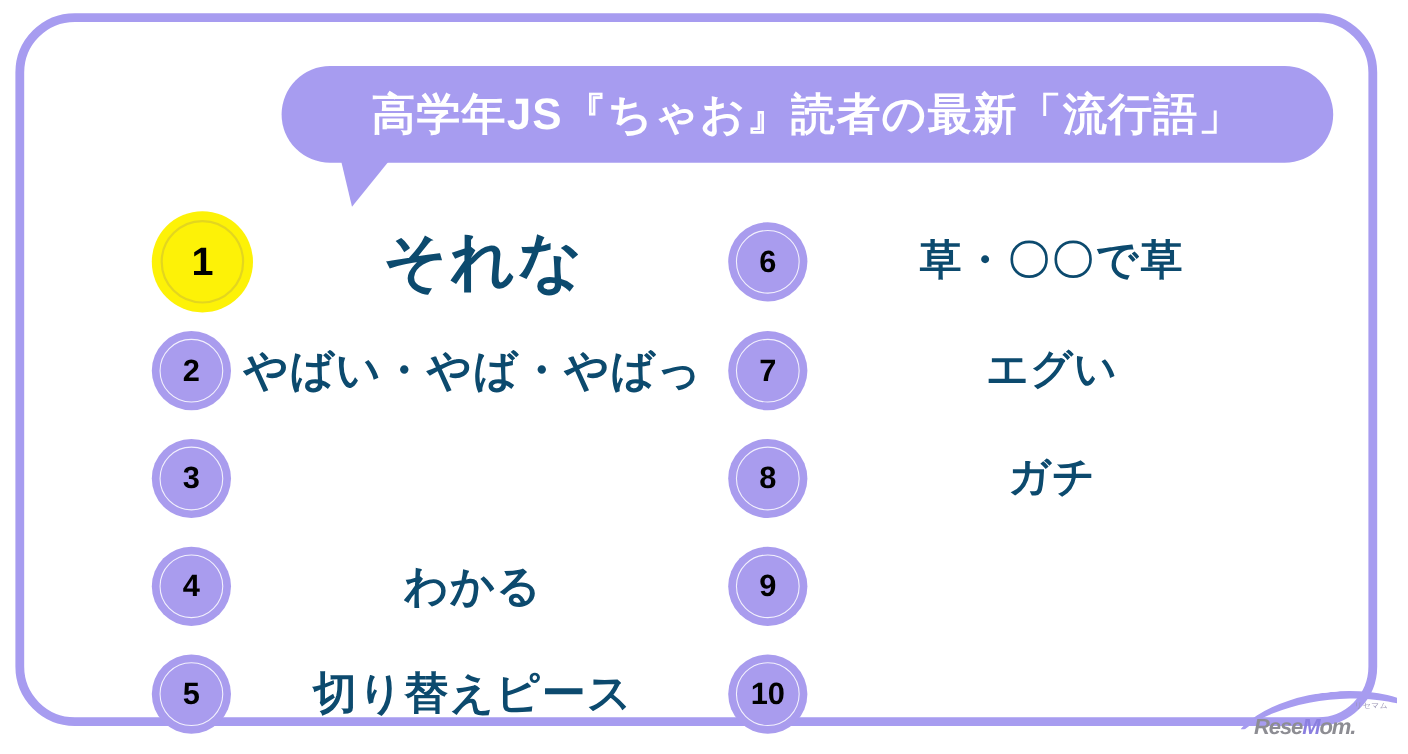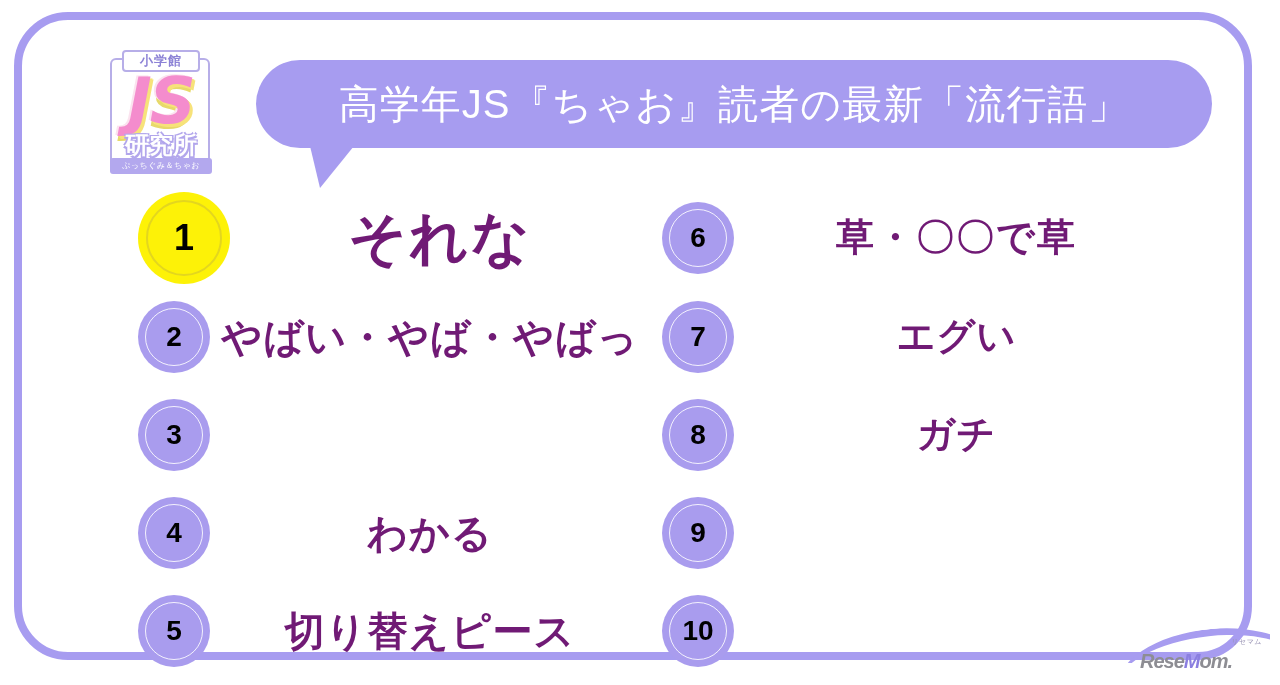--- a/index.html
+++ b/index.html
@@ -122,21 +122,21 @@
     height: 88px;
     background: #a79cf0;
     border-radius: 44px;
     display: flex;
     align-items: center;
     justify-content: center;
   }
   #title-bubble .title-text {
     color: #ffffff;
     font-size: 40px;
-    font-weight: normal;
+    font-weight: bold;
     letter-spacing: 1px;
     white-space: nowrap;
     line-height: 1;
   }
   #bubble-tail {
     position: absolute;
     left: 288px;
     top: 126px;
     width: 0;
     height: 0;
@@ -204,21 +204,21 @@
   }
   .badge.gold .badge-num {
     font-size: 36px;
   }
 
   .word {
     flex: 1 1 auto;
     text-align: center;
     font-size: 40px;
     font-weight: bold;
-    color: #701a75;
+    color: #0c4a6e;
     line-height: 1.1;
     white-space: nowrap;
     letter-spacing: 1px;
   }
   .rank-row.first .word {
     font-size: 58px;
     letter-spacing: 2px;
   }
   #col-right .word { font-size: 38px; margin-left: 17px; }
 
@@ -268,27 +268,20 @@
     font-size: 7px;
     color: #9a95b5;
     letter-spacing: 0.5px;
   }
 </style>
 </head>
 <body>
 
 <div id="frame">
 
-  <div id="logo">
-    <div class="logo-outline"></div>
-    <div class="shogakukan">小学館</div>
-    <div class="js-text">JS</div>
-    <div class="kenkyujo">研究所</div>
-    <div class="ribbon">ぷっちぐみ＆ちゃお</div>
-  </div>
 
   <div id="title-bubble">
     <div class="title-text">高学年JS『ちゃお』読者の最新「流行語」</div>
   </div>
   <div id="bubble-tail"></div>
 
   <div class="column" id="col-left">
 
     <div class="rank-row first">
       <div class="badge gold">

